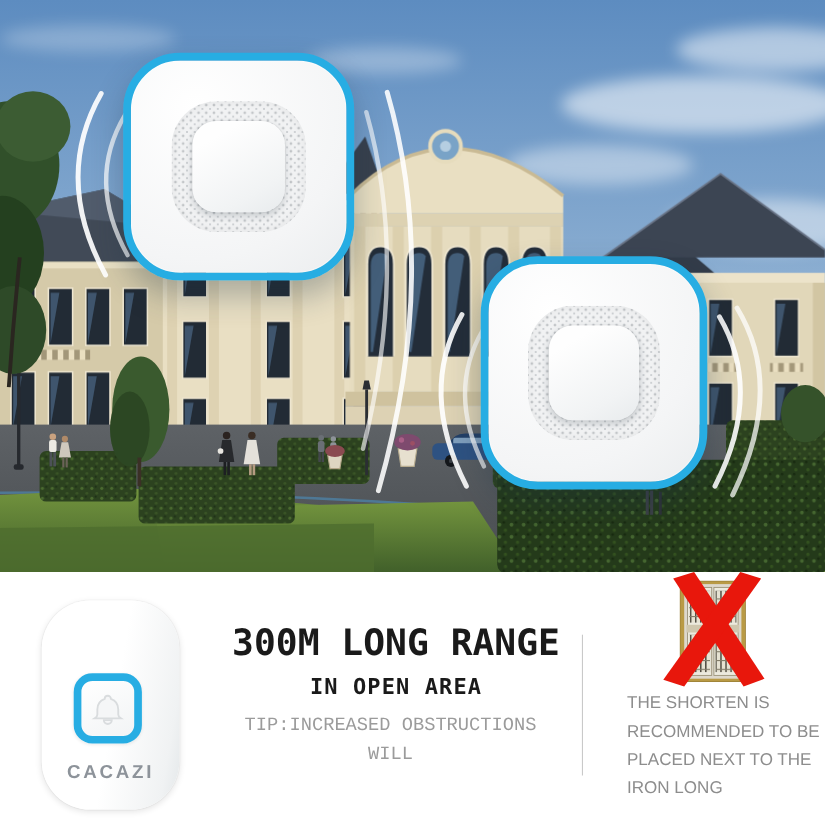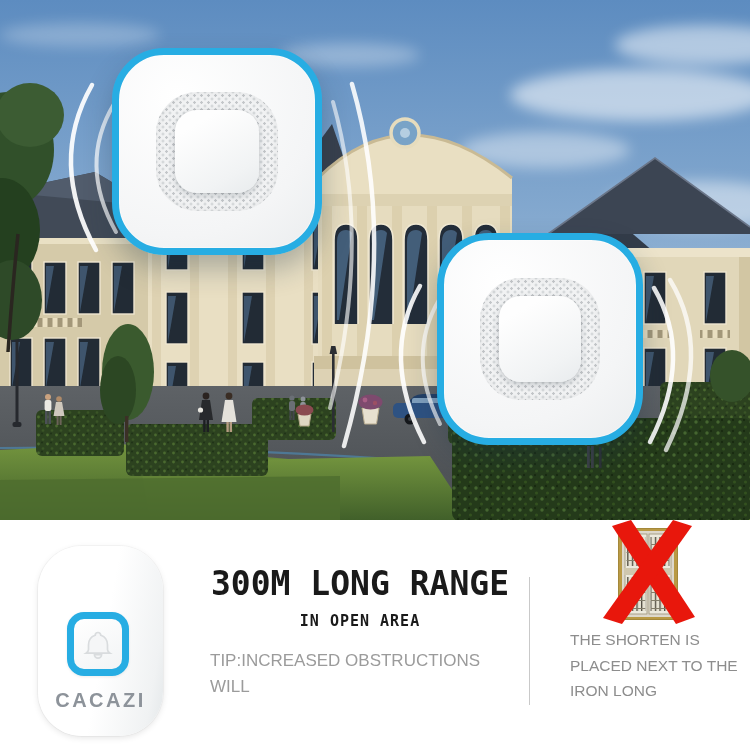--- a/index.html
+++ b/index.html
@@ -26,28 +26,28 @@
   
   .info{position:absolute;left:0;top:520px;width:750px;height:230px;background:#fff;}
   .transmitter{position:absolute;left:38px;top:26px;width:125px;height:190px;border-radius:44px;
                background:linear-gradient(100deg,#ffffff 52%,#f0f2f3 88%,#e3e7e9 100%);
                box-shadow:0 2px 6px rgba(0,0,0,.10),0 0 0 1px rgba(0,0,0,.03);}
   .bell-ring{position:absolute;left:29px;top:66px;width:48px;height:50px;border:7px solid var(--accent-blue);
              border-radius:17px;background:linear-gradient(150deg,#ffffff,#f2f4f5);
              box-shadow:0 1px 3px rgba(0,0,0,.08);}
   .bell-ring svg{position:absolute;left:6px;top:7px;}
   .brand{position:absolute;left:0;right:0;bottom:24px;text-align:center;color:var(--logo-gray);
-         font-size:20px;font-weight:700;letter-spacing:2.5px;}
+         font-size:17px;font-weight:700;letter-spacing:2.5px;}
   .headline{position:absolute;left:184px;top:44px;width:352px;text-align:center;color:var(--title-black);}
   .headline .title{font-family:"DejaVu Sans Mono",monospace;font-weight:800;font-size:33px;
                    letter-spacing:0px;white-space:nowrap;}
-  .headline .subtitle{font-family:"DejaVu Sans Mono",monospace;font-weight:800;font-size:15px;
+  .headline .subtitle{font-family:"DejaVu Sans Mono",monospace;font-weight:800;font-size:20px;
                       letter-spacing:1px;margin-top:9px;}
   .tip{position:absolute;left:210px;top:128px;width:290px;font-size:17px;line-height:26px;
-       color:var(--tip-gray);text-align:left;}
+       color:var(--tip-gray);text-align:center;font-family:Liberation Mono, monospace;}
   .divider{position:absolute;left:529px;top:57px;width:1px;height:128px;background:#c9c9c9;}
   .door-art{position:absolute;left:618px;top:8px;width:60px;height:92px;}
   .red-x{position:absolute;left:600px;top:-4px;width:104px;height:112px;}
   .warn{position:absolute;left:570px;top:107px;width:178px;font-size:15.5px;line-height:25.5px;
         color:var(--note-gray);}
 </style>
 </head>
 <body>
 
 <div class="stage">
@@ -397,17 +397,18 @@
       </defs>
     </svg>
     <svg class="red-x" viewBox="0 0 104 112">
       <g fill="var(--warning-red,#e8170c)">
         <polygon points="12,10 31,4 95,101 76,108"></polygon>
         <polygon points="73,4 92,10 22,108 3,102"></polygon>
       </g>
     </svg>
     <div class="warn">
       <div>THE SHORTEN IS</div>
+      <div>RECOMMENDED TO BE</div>
       <div>PLACED NEXT TO THE</div>
       <div>IRON LONG</div>
     </div>
   </div>
 </div>
 
 </body></html>

